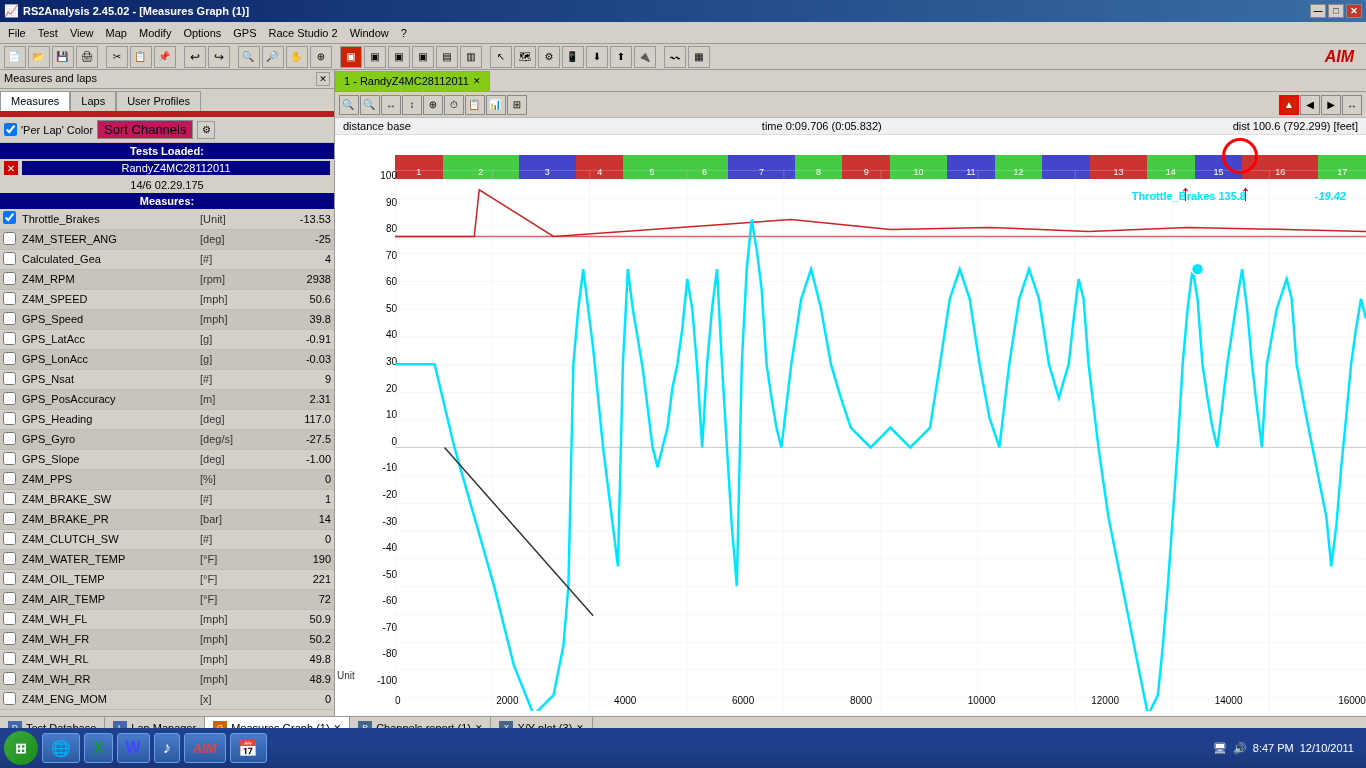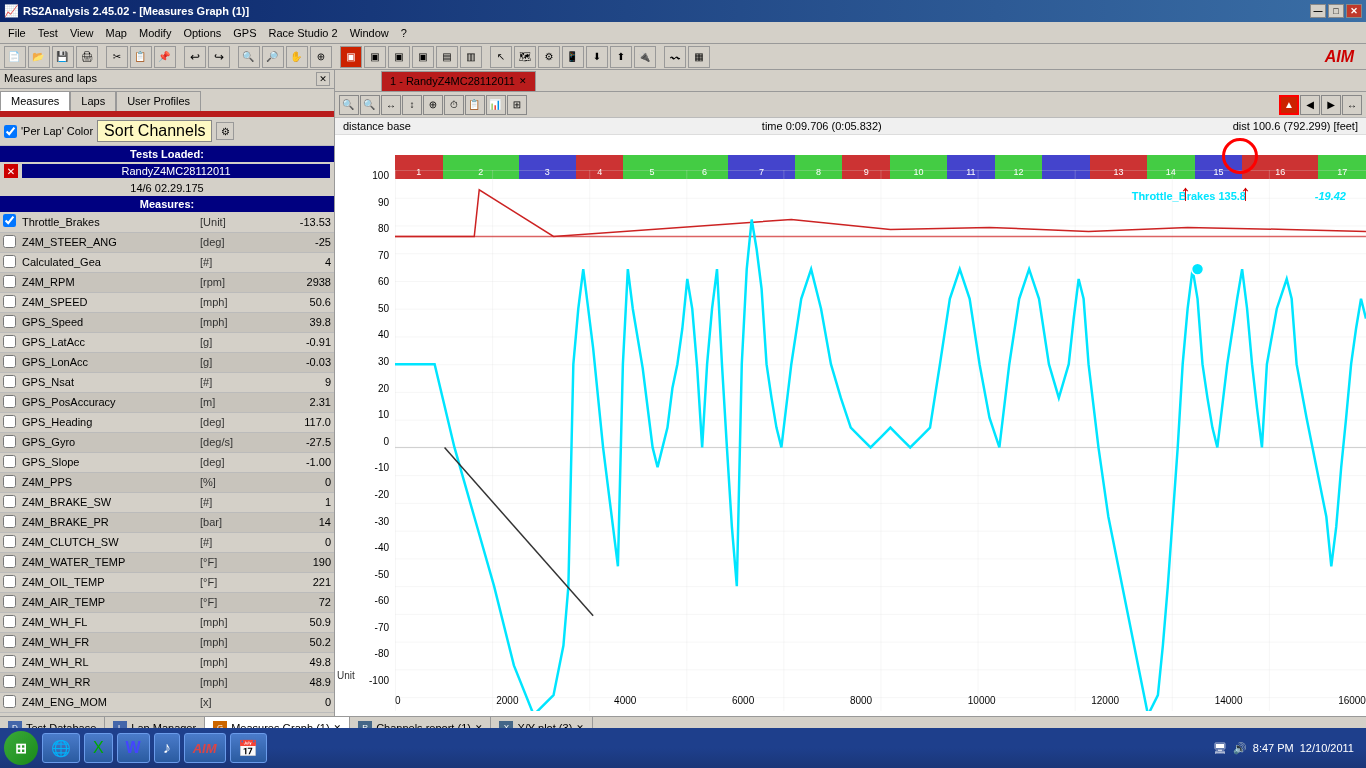--- a/index.html
+++ b/index.html
@@ -217,21 +217,21 @@
     .graph-tab {
       padding: 2px 8px;
       border: 1px solid #999;
       border-bottom: none;
       background: #d4d0c8;
       font-size: 11px;
       cursor: pointer;
       height: 20px;
       display: flex; align-items: center;
     }
-    .graph-tab.active { background: #b91c1c; margin-left: 46px; }
+    .graph-tab.active { background: #84cc16; }
     .graph-tab-close { font-size: 9px; margin-left: 4px; cursor: pointer; }
 
     #graph-toolbar {
       display: flex;
       align-items: center;
       background: #d4d0c8;
       padding: 2px 4px;
       gap: 1px;
       height: 26px;
       border-bottom: 1px solid #bbb;
@@ -277,21 +277,21 @@
       top: 20px;
       left: 60px;
       right: 0;
       height: 12px;
       display: flex;
     }
 
     
     #y-axis {
       position: absolute;
-      left: 0;
+      left: 8px;
       top: 35px;
       bottom: 25px;
       width: 58px;
       display: flex;
       flex-direction: column;
       justify-content: space-between;
       align-items: flex-end;
       font-size: 10px;
       padding-right: 4px;
     }
@@ -390,23 +390,23 @@
     
     #chart-svg {
       position: absolute;
       top: 35px;
       left: 60px;
       right: 0;
       bottom: 25px;
     }
 
     .sort-channels-btn {
-      background: #fef9c3;
+      background: #be185d;
       border: 1px solid #888;
-      font-size: 16px;
+      font-size: 13px;
       padding: 1px 6px;
       cursor: pointer;
     }
   </style>
 </head>
 <body>
 
 <div id="title-bar">
   <div id="title-bar-left">
     <span style="font-size:12px;">📈</span>

